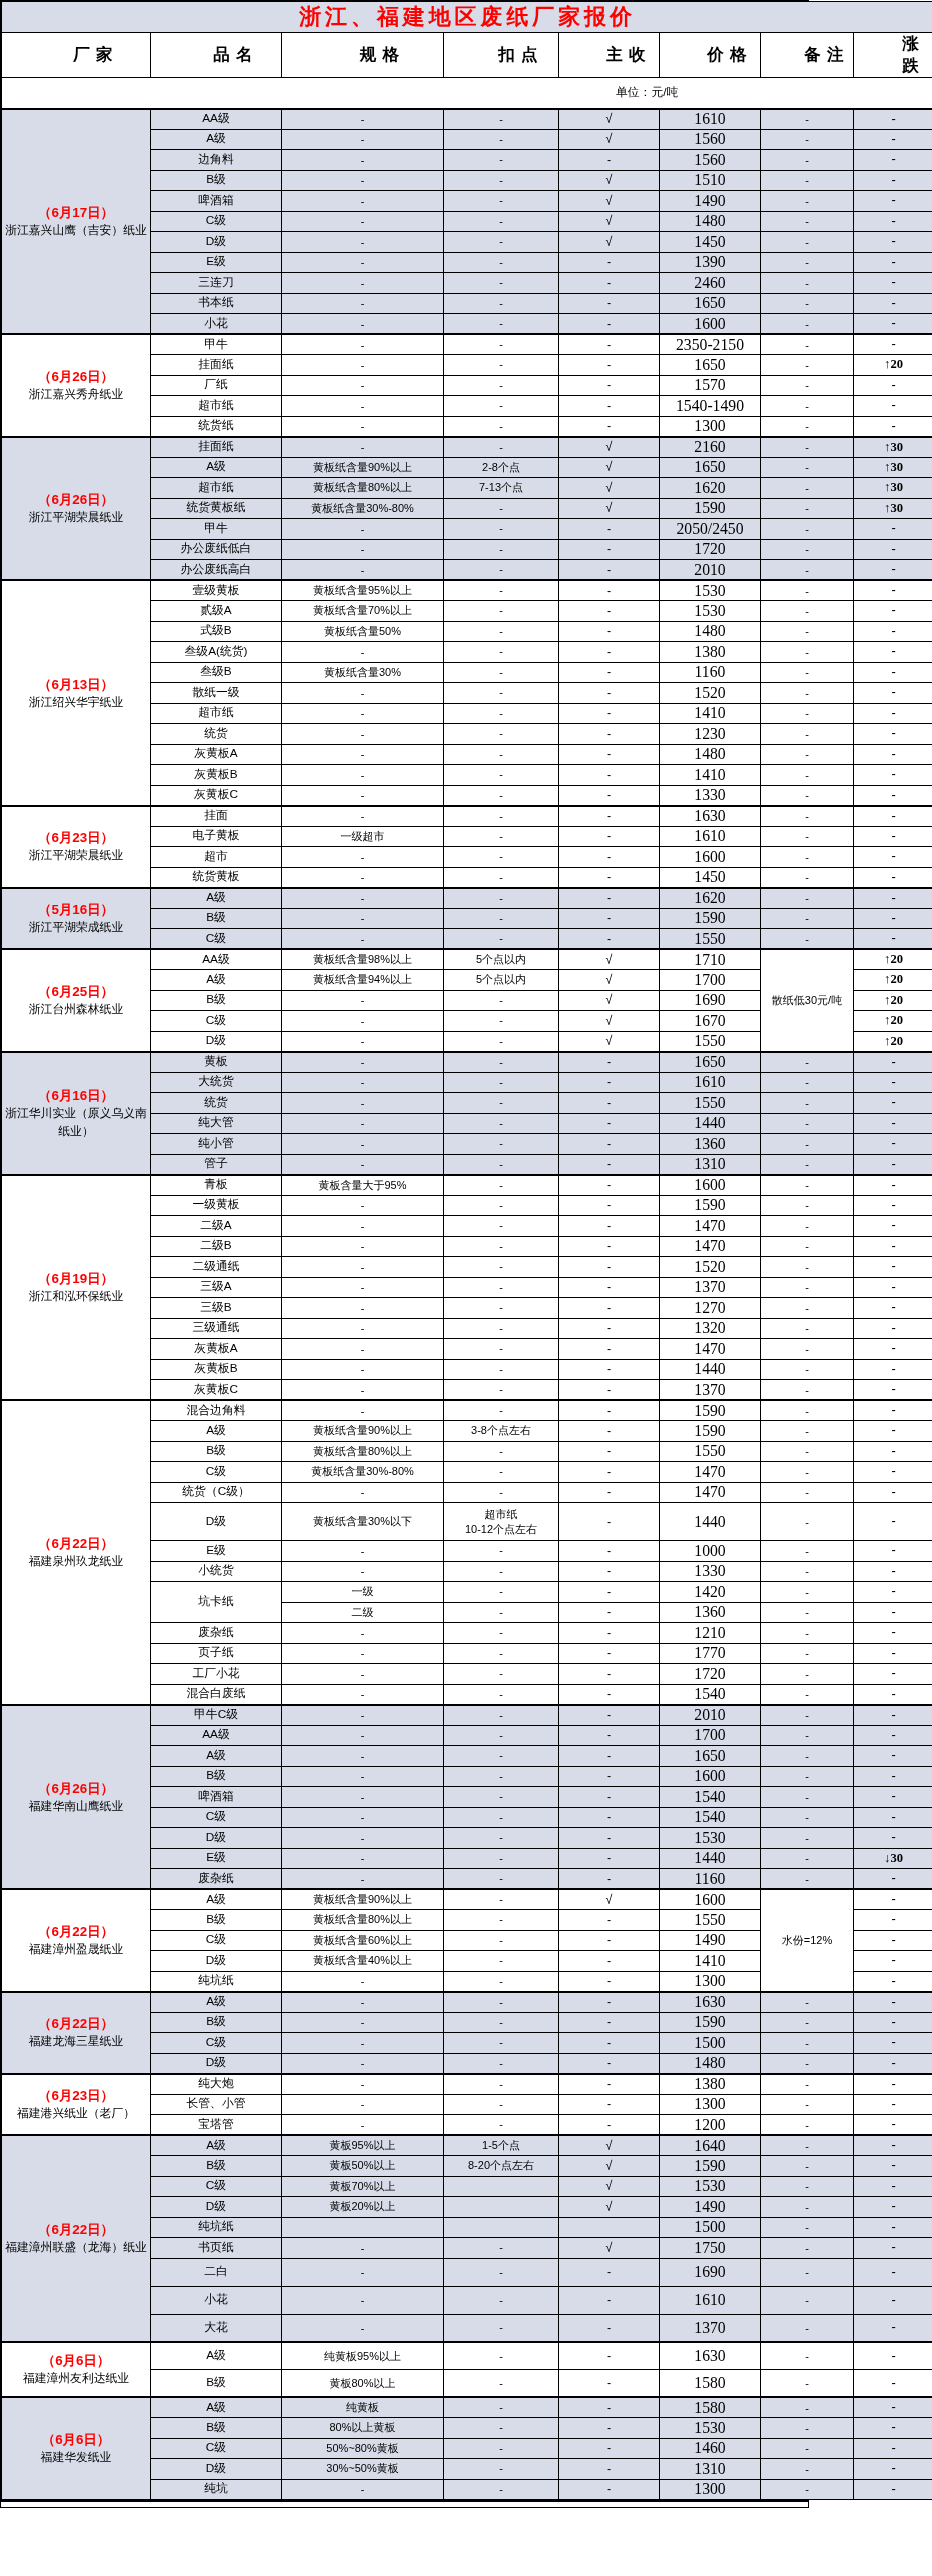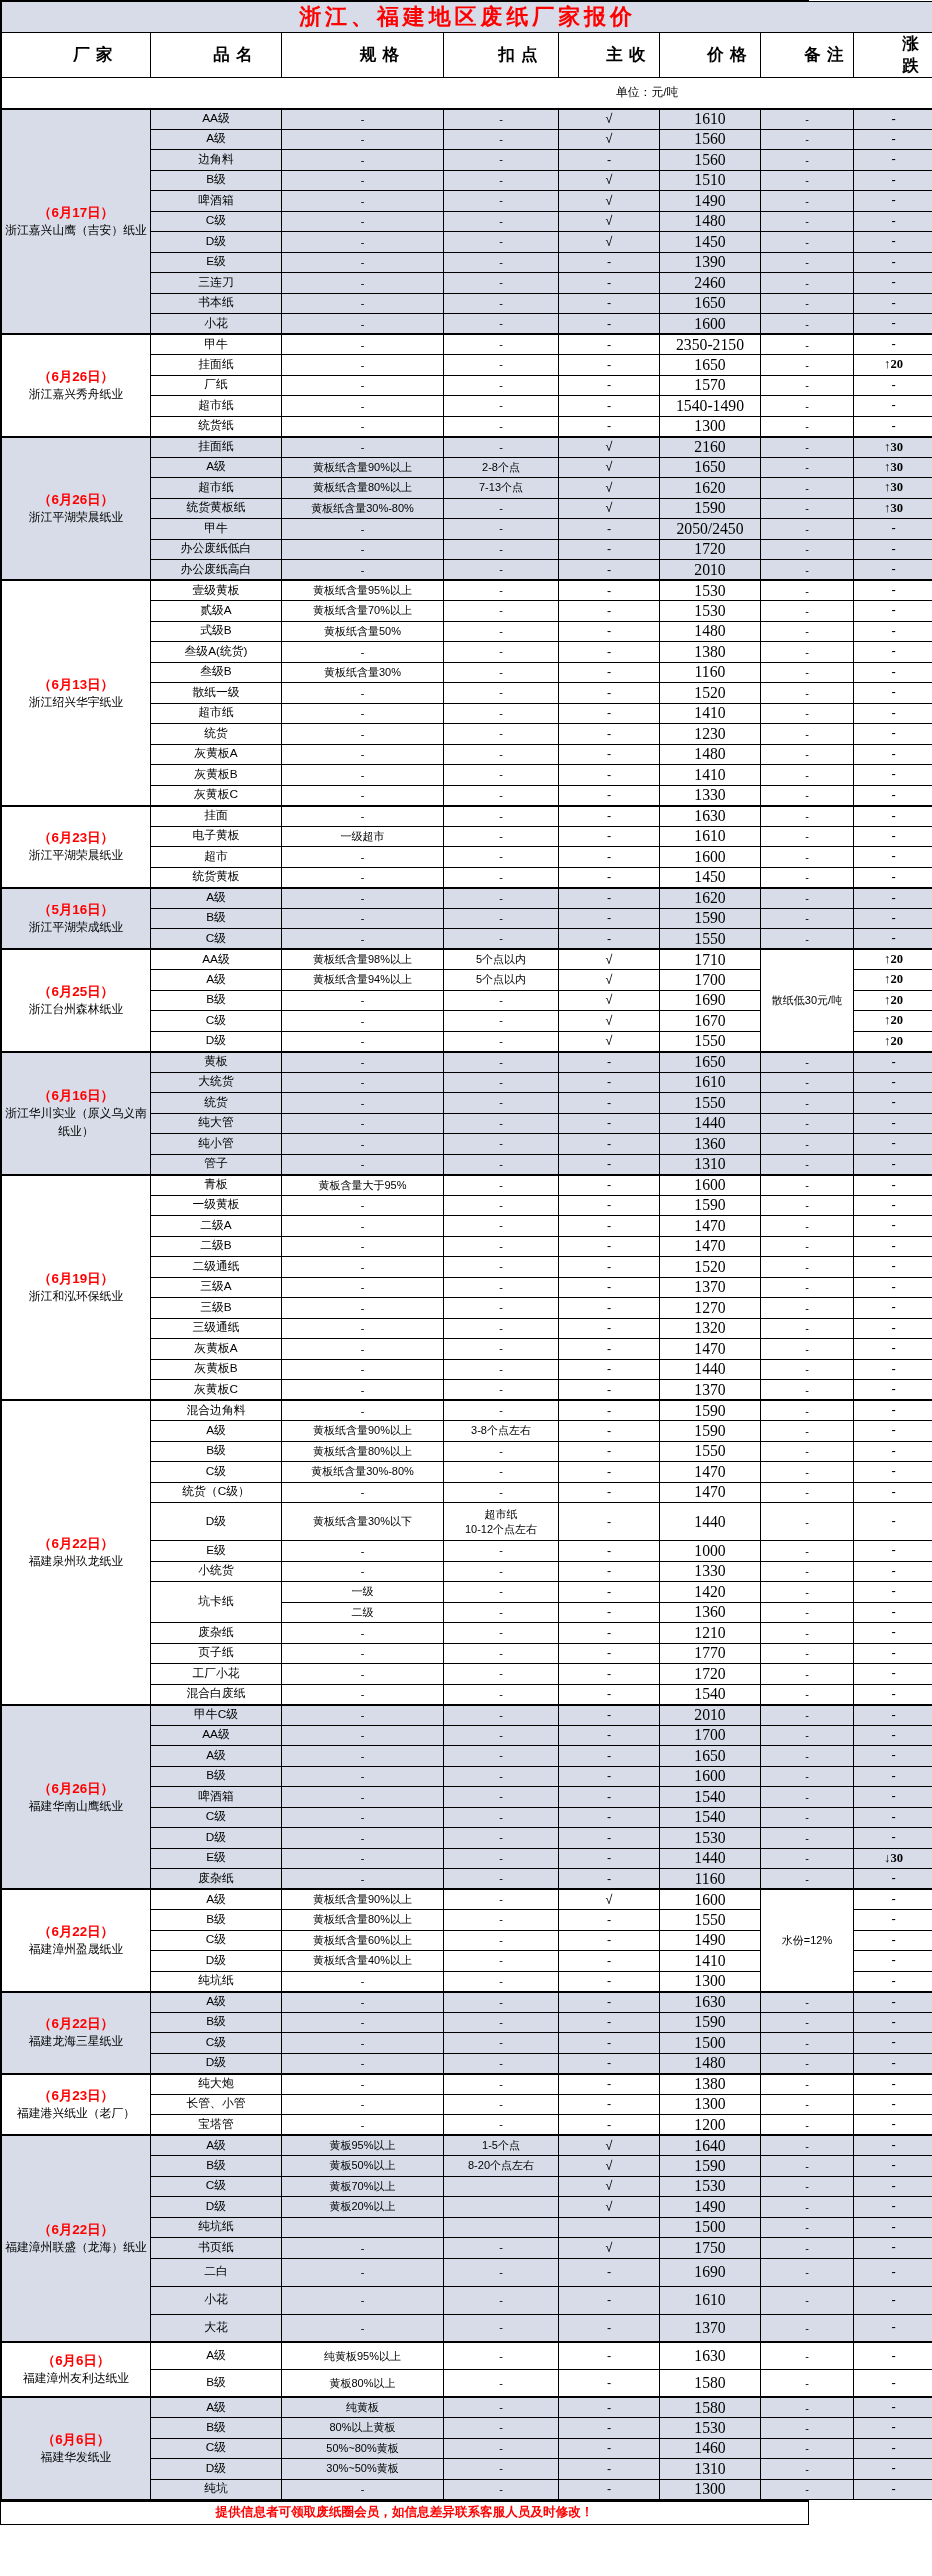--- a/index.html
+++ b/index.html
@@ -1241,16 +1241,15 @@
           <td class="c-spec">-</td>
           <td class="c-deduct">-</td>
           <td class="c-main">-</td>
           <td class="c-price">1300</td>
           <td class="c-note">-</td>
           <td class="c-change">-</td>
         </tr>
       </tbody>
     </table>
   <div class="footer">
-    <div>提供信息者可领取废纸圈会员，如信息差异联系客服人员及时修改！</div>
   </div>
 </div>
 
 
 </body></html>

